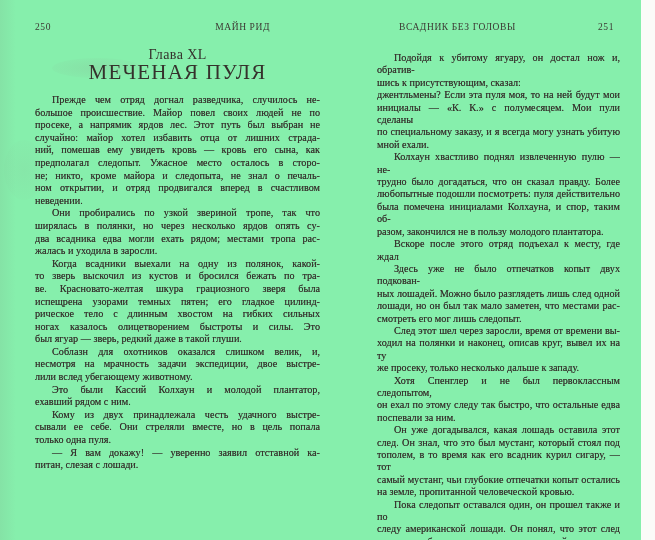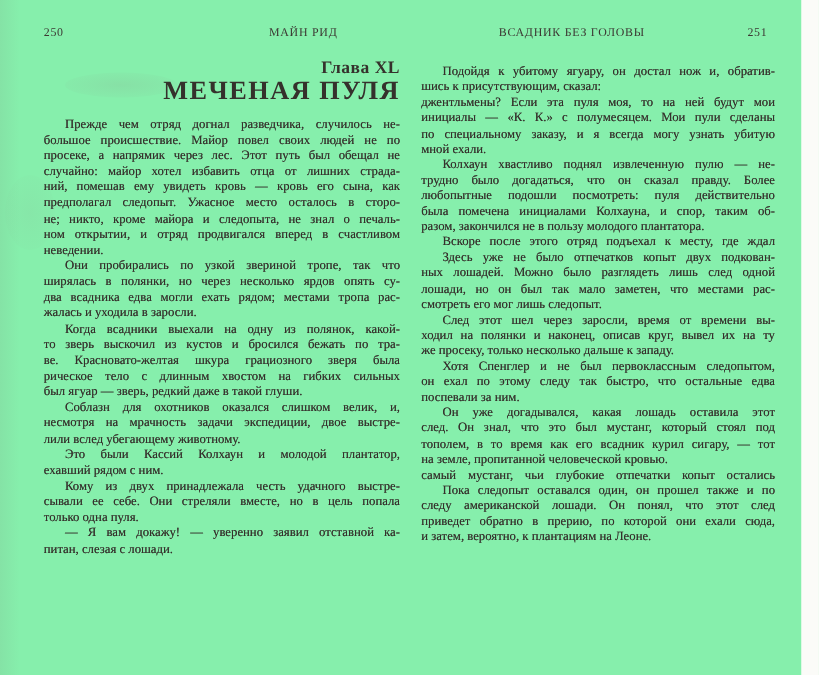--- a/index.html
+++ b/index.html
@@ -41,37 +41,37 @@
     font-size: 9.5px;
     letter-spacing: 0.6px;
     color: #3c3833;
   }
   .pagehead .pnum, .pagehead .rhead { position: absolute; top: 0; white-space: nowrap; }
   .page.left  .pnum  { left: 0; }
   .page.left  .rhead { right: 50px; }
   .page.right .rhead { left: 18px; margin-left: 44px; }
   .page.right .pnum  { right: 6px; }
 
-  .chapter { margin-top: 12px; text-align: right; font-weight: bold; }
+  .chapter { margin-top: 12px; text-align: center; }
   .ch-num   { font-size: 14px; line-height: 17px; letter-spacing: 0.4px; }
   .ch-title { font-size: 21px; line-height: 19px; letter-spacing: 1.2px; }
 
   .bodytext {
     font-size: 10.2px;
     text-shadow: 0 0 0.3px rgba(55,50,45,0.75);
   }
   .page.left  .bodytext { margin-top: 12px; }
   .page.right .bodytext { margin-top: 18px; }
 
   .line {
     text-align: justify;
     text-align-last: justify;
   }
   .page.left  .line { line-height: 12.6px; }
-  .page.right .line { line-height: 12.4px; }
+  .page.right .line { line-height: 12.4px; margin-left: 40px; }
   .line.last { text-align-last: left; }
   .line.first { text-indent: 17px; }
 </style>
 </head>
 <body>
 
 <div class="spread">
   <div class="edge-shade"></div>
   <div class="smudge s1"></div>
   <div class="smudge s2"></div>
@@ -82,39 +82,41 @@
       <span class="rhead">МАЙН РИД</span>
     </header>
     <div class="chapter">
       <div class="ch-num">Глава XL</div>
       <div class="ch-title">МЕЧЕНАЯ ПУЛЯ</div>
     </div>
     <div class="bodytext">
         <div class="para">
           <div class="line first">Прежде чем отряд догнал разведчика, случилось не-</div>
           <div class="line">большое происшествие. Майор повел своих людей не по</div>
-          <div class="line">просеке, а напрямик через лес. Этот путь был обещал не</div>
+          <div class="line">просеке, а напрямик ярдов лес. Этот путь был выбран не</div>
           <div class="line">случайно: майор хотел избавить отца от лишних страда-</div>
           <div class="line">ний, помешав ему увидеть кровь — кровь его сына, как</div>
           <div class="line">предполагал следопыт. Ужасное место осталось в сторо-</div>
           <div class="line">не; никто, кроме майора и следопыта, не знал о печаль-</div>
           <div class="line">ном открытии, и отряд продвигался вперед в счастливом</div>
           <div class="line last">неведении.</div>
         </div>
         <div class="para">
           <div class="line first">Они пробирались по узкой звериной тропе, так что</div>
           <div class="line">ширялась в полянки, но через несколько ярдов опять су-</div>
           <div class="line">два всадника едва могли ехать рядом; местами тропа рас-</div>
           <div class="line last">жалась и уходила в заросли.</div>
         </div>
         <div class="para">
           <div class="line first">Когда всадники выехали на одну из полянок, какой-</div>
           <div class="line">то зверь выскочил из кустов и бросился бежать по тра-</div>
           <div class="line">ве. Красновато-желтая шкура грациозного зверя была</div>
+          <div class="line">испещрена узорами темных пятен; его гладкое цилинд-</div>
           <div class="line">рическое тело с длинным хвостом на гибких сильных</div>
+          <div class="line">ногах казалось олицетворением быстроты и силы. Это</div>
           <div class="line last">был ягуар — зверь, редкий даже в такой глуши.</div>
         </div>
         <div class="para">
           <div class="line first">Соблазн для охотников оказался слишком велик, и,</div>
           <div class="line">несмотря на мрачность задачи экспедиции, двое выстре-</div>
           <div class="line last">лили вслед убегающему животному.</div>
         </div>
         <div class="para">
           <div class="line first">Это были Кассий Колхаун и молодой плантатор,</div>
           <div class="line last">ехавший рядом с ним.</div>
@@ -170,22 +172,22 @@
         </div>
         <div class="para">
           <div class="line first">Хотя Спенглер и не был первоклассным следопытом,</div>
           <div class="line">он ехал по этому следу так быстро, что остальные едва</div>
           <div class="line last">поспевали за ним.</div>
         </div>
         <div class="para">
           <div class="line first">Он уже догадывался, какая лошадь оставила этот</div>
           <div class="line">след. Он знал, что это был мустанг, который стоял под</div>
           <div class="line">тополем, в то время как его всадник курил сигару, — тот</div>
+          <div class="line">самый мустанг, чьи глубокие отпечатки копыт остались</div>
           <div class="line last">на земле, пропитанной человеческой кровью.</div>
-          <div class="line">самый мустанг, чьи глубокие отпечатки копыт остались</div>
         </div>
         <div class="para">
           <div class="line first">Пока следопыт оставался один, он прошел также и по</div>
           <div class="line">следу американской лошади. Он понял, что этот след</div>
           <div class="line">приведет обратно в прерию, по которой они ехали сюда,</div>
           <div class="line last">и затем, вероятно, к плантациям на Леоне.</div>
         </div>
       </div>
   </section>
 </div>

